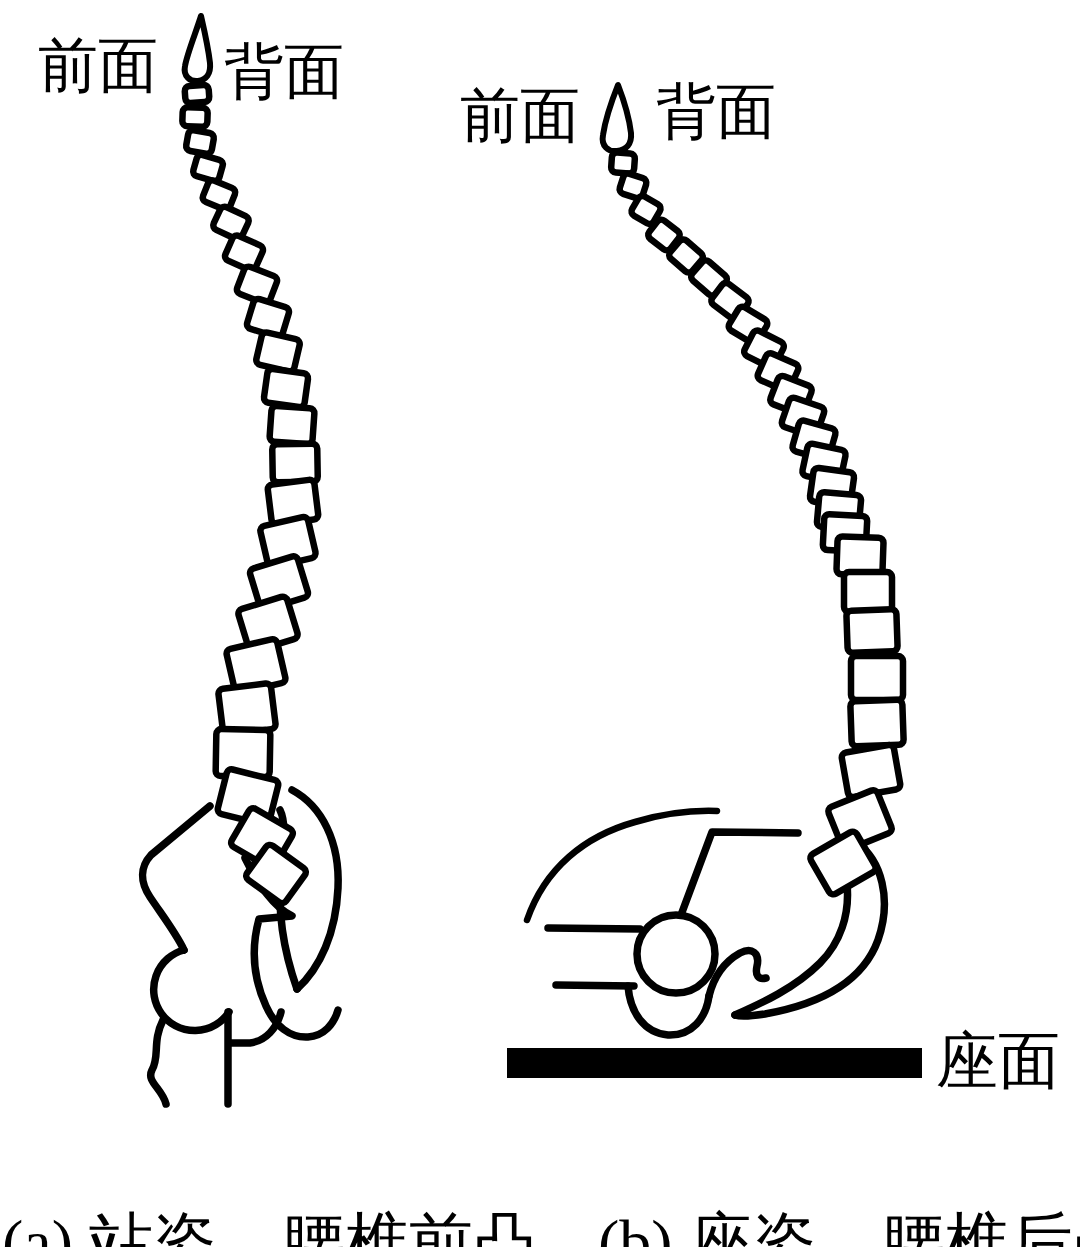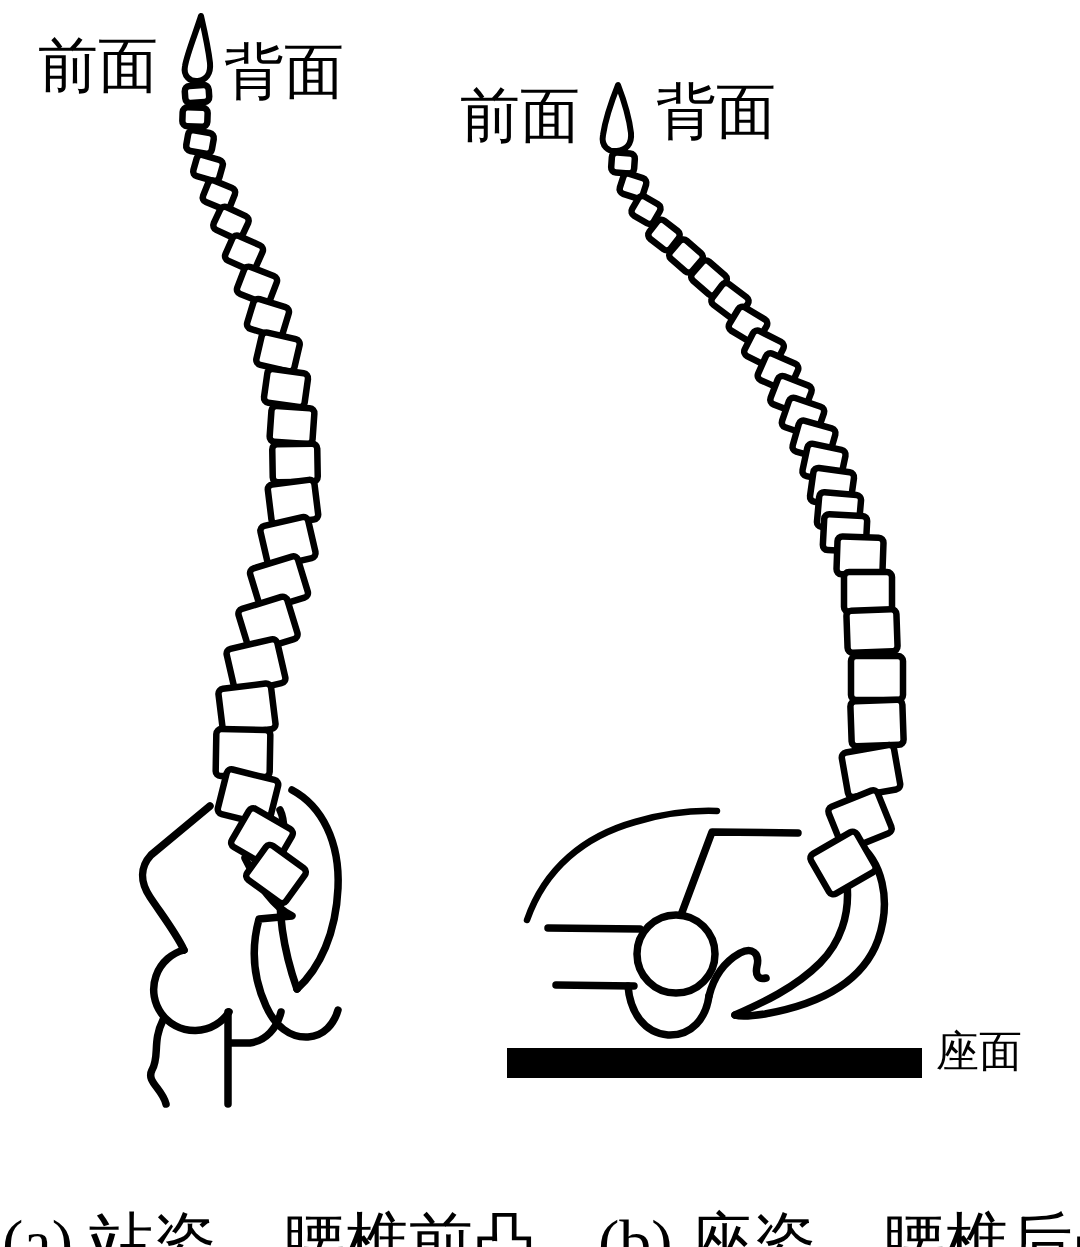--- a/index.html
+++ b/index.html
@@ -10,21 +10,21 @@
     overflow:hidden;
     font-family:"Liberation Serif","DejaVu Serif",serif;
     color:#000;
   }
   .lbl{position:absolute;line-height:1;white-space:nowrap;color:#000;}
   .lbl-front-a{left:38px;top:36px;font-size:60px;}
   .lbl-back-a{left:224px;top:42px;font-size:60px;}
   .lbl-front-b{left:460px;top:86px;font-size:60px;}
   .lbl-back-b{left:656px;top:82px;font-size:60px;}
   .lbl-thigh{left:452px;top:714px;font-size:60px;}
-  .lbl-seat{left:936px;top:1030px;font-size:43px;}
+  .lbl-seat{left:936px;top:1030px;font-size:62px;}
   .caption{position:absolute;top:1162px;font-size:64px;line-height:1.15;white-space:nowrap;margin-top:44px;}
   .caption-a{left:2px;}
   .caption-b{left:598px;}
   svg.draw{position:absolute;left:0;top:0;}
   .bone{fill:none;stroke:#000;stroke-width:7.5;stroke-linecap:round;stroke-linejoin:round;}
   .bone-thin{fill:none;stroke:#000;stroke-width:6.5;stroke-linecap:round;stroke-linejoin:round;}
   .tear{fill:#fff;stroke:#000;stroke-width:6;stroke-linejoin:round;}
   #spineA-verts rect,#spineB-verts rect{fill:#fff;stroke:#000;stroke-width:6.5;}
   .seatbar{fill:#000;stroke:none;}
 </style>

